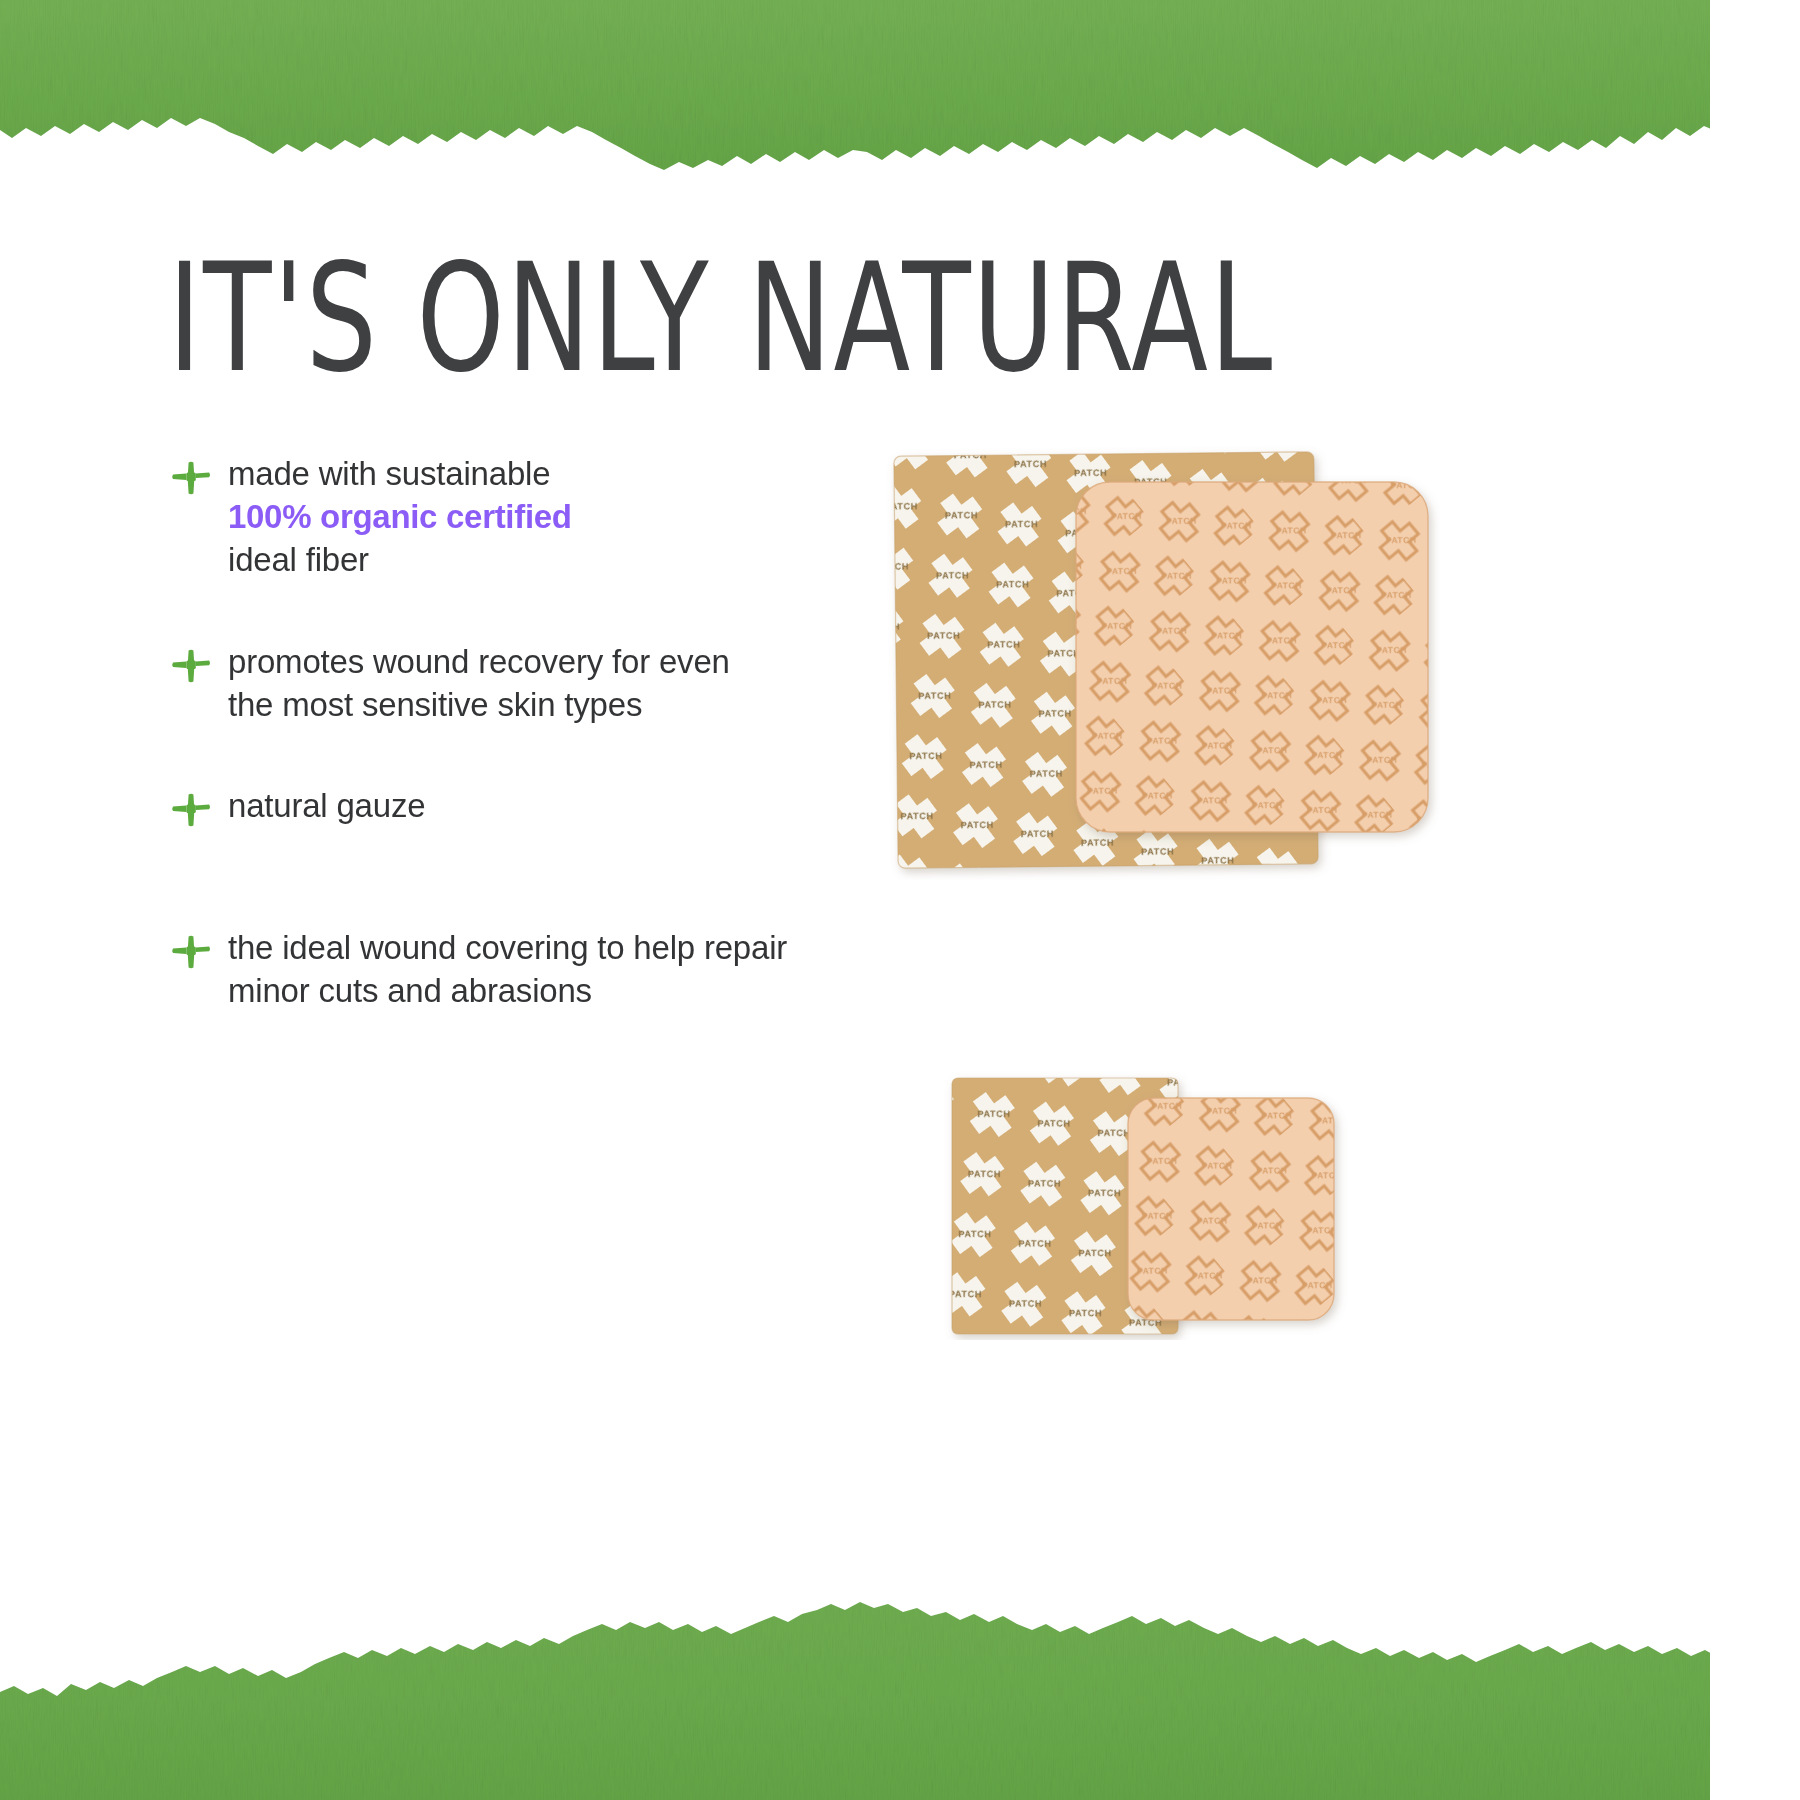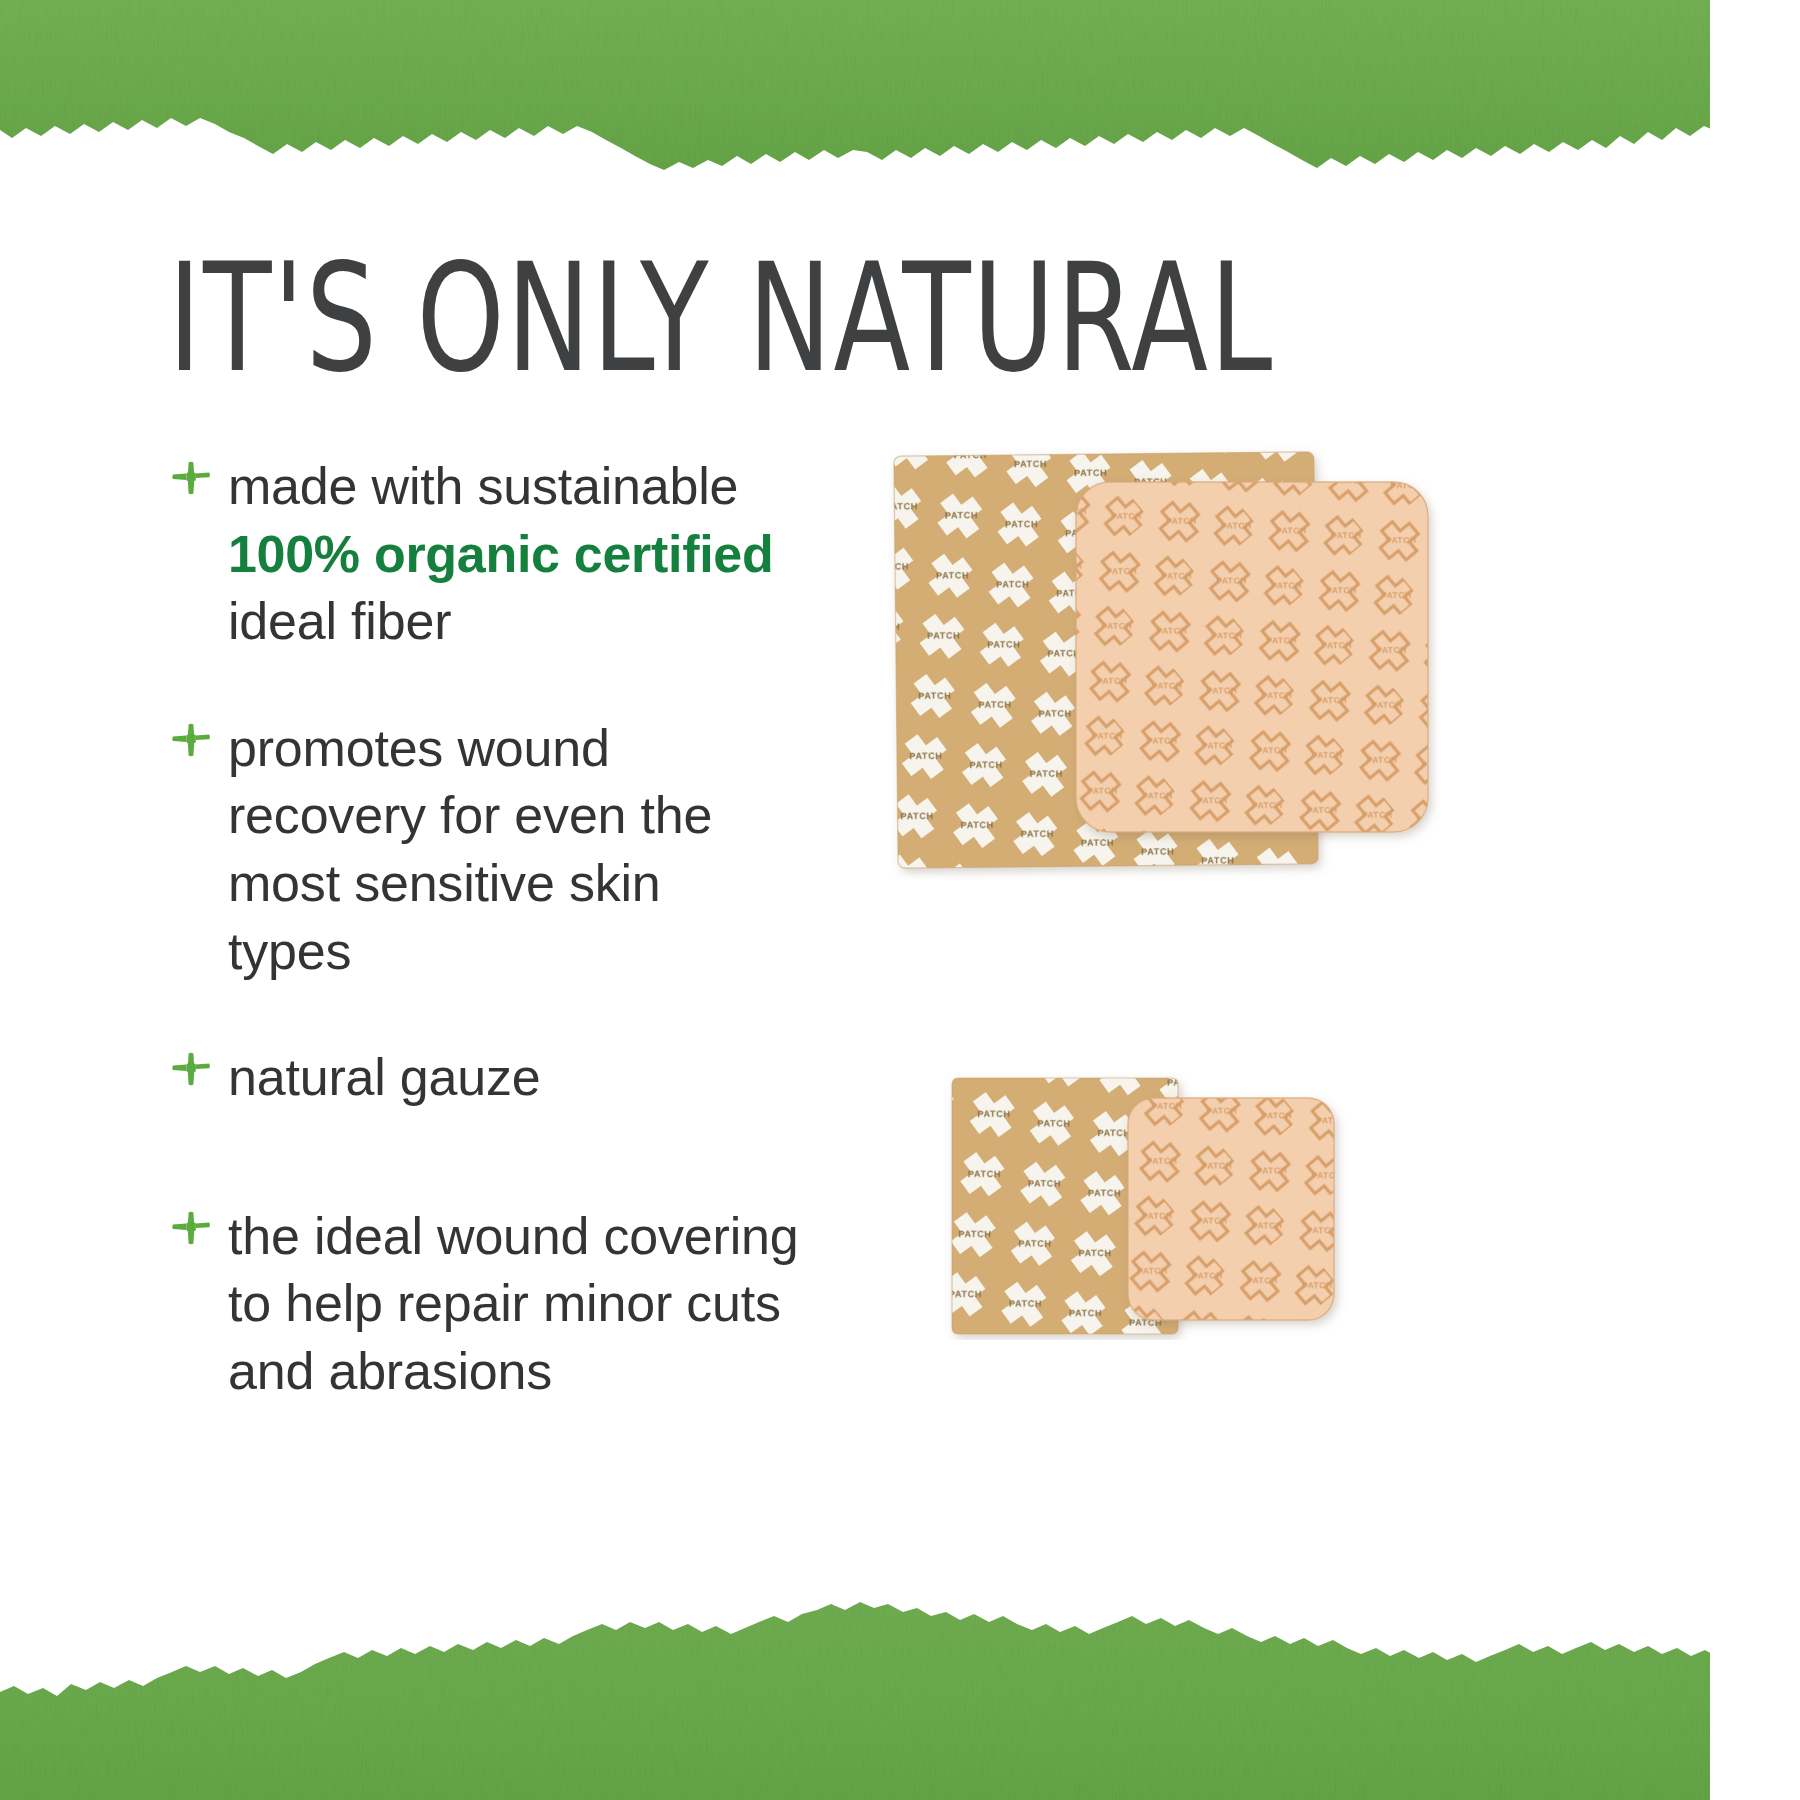--- a/index.html
+++ b/index.html
@@ -30,28 +30,28 @@
   
   #bullets{position:absolute;left:168px;top:452px;width:690px;}
   .bullet{position:relative;display:flex;align-items:flex-start;}
   .bullet + .bullet{margin-top:38px;}
   .plus{
     flex:0 0 auto;width:46px;height:52px;position:relative;margin-right:14px;
   }
   .plus svg{display:block;width:46px;height:52px;}
   .btext{
     flex:1 1 auto;
-    font-size:52px;
+    font-size:33px;
     line-height:1.30;
     color:#333436;
     letter-spacing:-0.2px;
     font-weight:400;
     padding-top:1px;
   }
-  .btext b{font-weight:700;color:#15803d;letter-spacing:-0.3px;}
+  .btext b{font-weight:700;color:#8b5cf6;letter-spacing:-0.3px;}
 
   
   .prod{position:absolute;}
   .prod svg{display:block;}
 
   #product-top{left:880px;top:440px;width:560px;height:440px;}
   #product-bottom{left:930px;top:920px;width:460px;height:420px;}
 </style>
 </head>
 <body>

